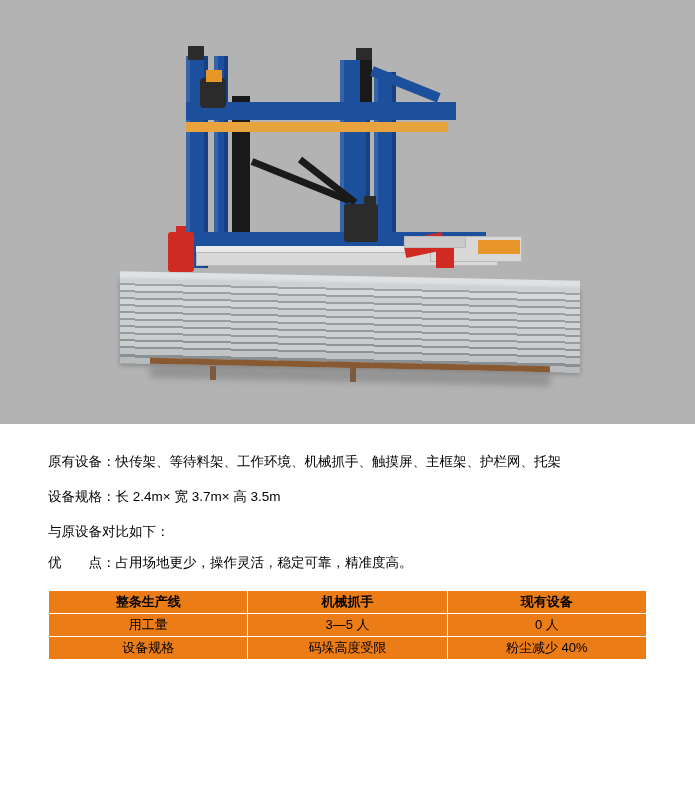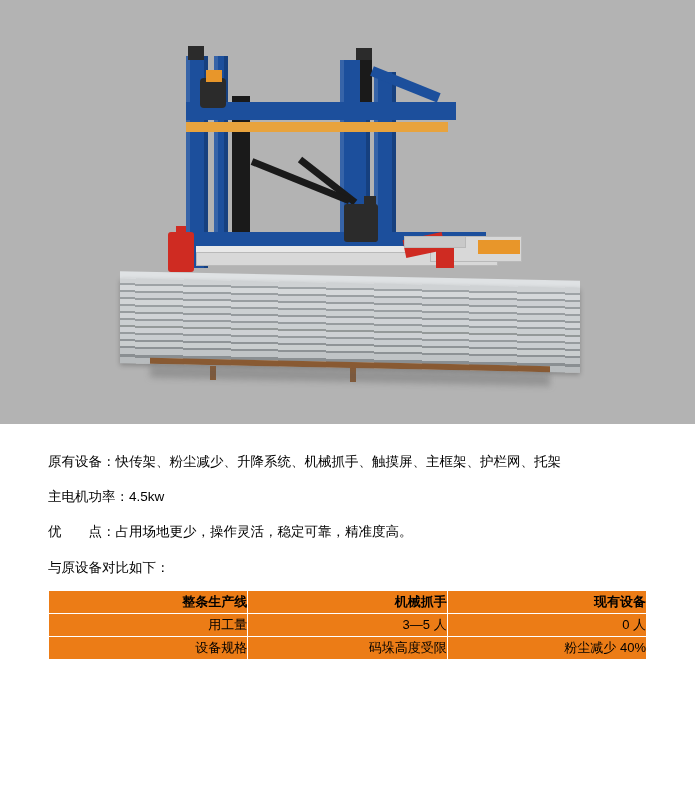--- a/index.html
+++ b/index.html
@@ -164,21 +164,21 @@
   table.cmp {
     border-collapse: collapse;
     width: 599px;
     margin-left: 0;
     table-layout: fixed;
   }
   table.cmp td {
     border: 1px solid #ffffff;
     background: #ec7c16;
     color: #000;
-    text-align: right;
+    text-align: center;
     font-size: 13px;
     height: 22px;
     padding: 0;
   }
   table.cmp tr:first-child td {
     font-weight: bold;
   }
 </style>
 </head>
 <body>
@@ -223,34 +223,34 @@
       <div class="beam" style="left:210px;top:366px;width:6px;height:14px;transform:skewY(1.2deg);"></div>
       <div class="beam" style="left:350px;top:368px;width:6px;height:14px;transform:skewY(1.2deg);"></div>
       <div class="beam" style="left:150px;top:362px;width:400px;height:6px;transform:skewY(1.2deg);"></div>
       <div class="stack-shadow"></div>
     </div>
   </div>
 
   <div class="content">
 
     <div class="line">
-      <span class="spaced-label">原有设备：</span><span>快传架、粉尘减少、升降系统、机械抓手、触摸屏、主框架、护栏网、托架</span>
-    </div>
-
+      <span class="spaced-label">原有设备：</span><span>快传架、等待料架、工作环境、机械抓手、触摸屏、主框架、护栏网、托架</span>
+    </div>
 
     <div class="line">
-      <span class="spaced-label">主电机功率：</span><span>4.5kw</span>
-    </div>
-
+      <span class="spaced-label">设备规格：</span><span>长 2.4m× 宽 3.7m× 高 3.5m</span>
+    </div>
+
+
+
+    <div class="line last">与原设备对比如下：</div>
 
     <div class="line">
       <span class="spaced-label">优　　点：</span><span>占用场地更少，操作灵活，稳定可靠，精准度高。</span>
     </div>
-
-    <div class="line last">与原设备对比如下：</div>
 
     <table class="cmp">
       <tbody>
           <tr>
         <td>整条生产线</td>
         <td>机械抓手</td>
         <td>现有设备</td>
       </tr>
       <tr>
         <td>用工量</td>

